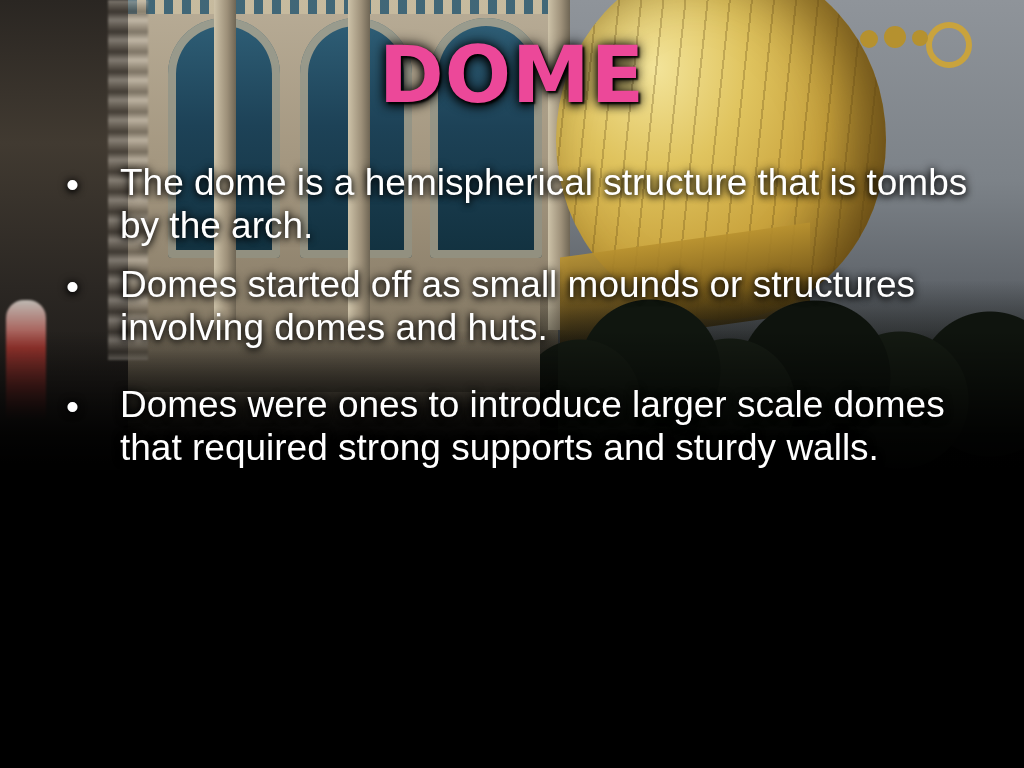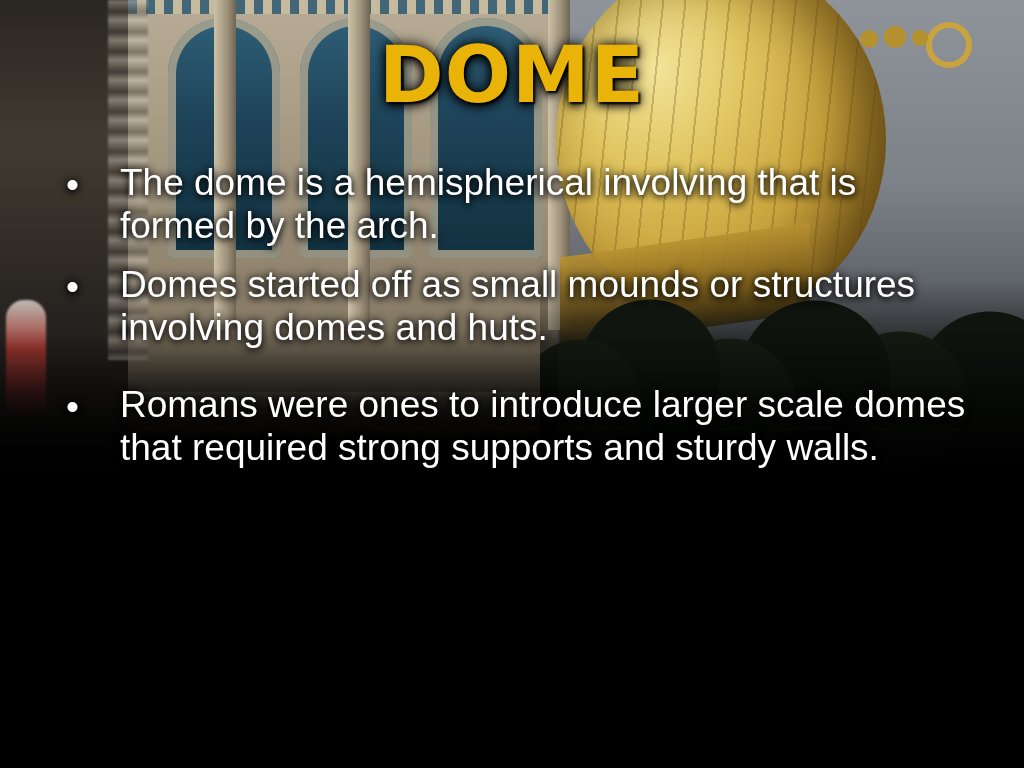--- a/index.html
+++ b/index.html
@@ -181,21 +181,21 @@
   .content {
     position: absolute;
     left: 0; top: 0;
     width: 1024px; height: 768px;
   }
   .slide-title {
     position: absolute;
     left: 0; top: 36px;
     width: 1024px;
     text-align: center;
-    color: #eab308;
+    color: #ec4899;
     font-size: 78px;
     font-weight: bold;
     letter-spacing: 1px;
     font-family: "DejaVu Sans", sans-serif;
     text-shadow: 0 0 14px rgba(0,0,0,.95), 0 3px 10px rgba(0,0,0,.9), 2px 2px 2px rgba(0,0,0,.9);
     line-height: 1;
   }
   ul.bullets {
     position: absolute;
     left: 52px;
@@ -258,25 +258,25 @@
     <div class="bottom-fade"></div>
   </div>
   <div class="lower-black"></div>
 
   <div class="content">
     <div class="slide-title">DOME</div>
 
     <ul class="bullets">
       <li>
         <span class="dot">•</span>
-        <span>The dome is a hemispherical involving  that is formed by the arch.</span>
+        <span>The dome is a hemispherical structure  that is tombs by the arch.</span>
       </li>
       <li>
         <span class="dot">•</span>
         <span>Domes started off as small mounds or structures involving domes and huts.</span>
       </li>
       <li class="spaced">
         <span class="dot">•</span>
-        <span>Romans were ones to introduce larger scale domes that required strong supports and sturdy walls.</span>
+        <span>Domes were ones to introduce larger scale domes that required strong supports and sturdy walls.</span>
       </li>
     </ul>
   </div>
 </div>
 
 </body></html>

